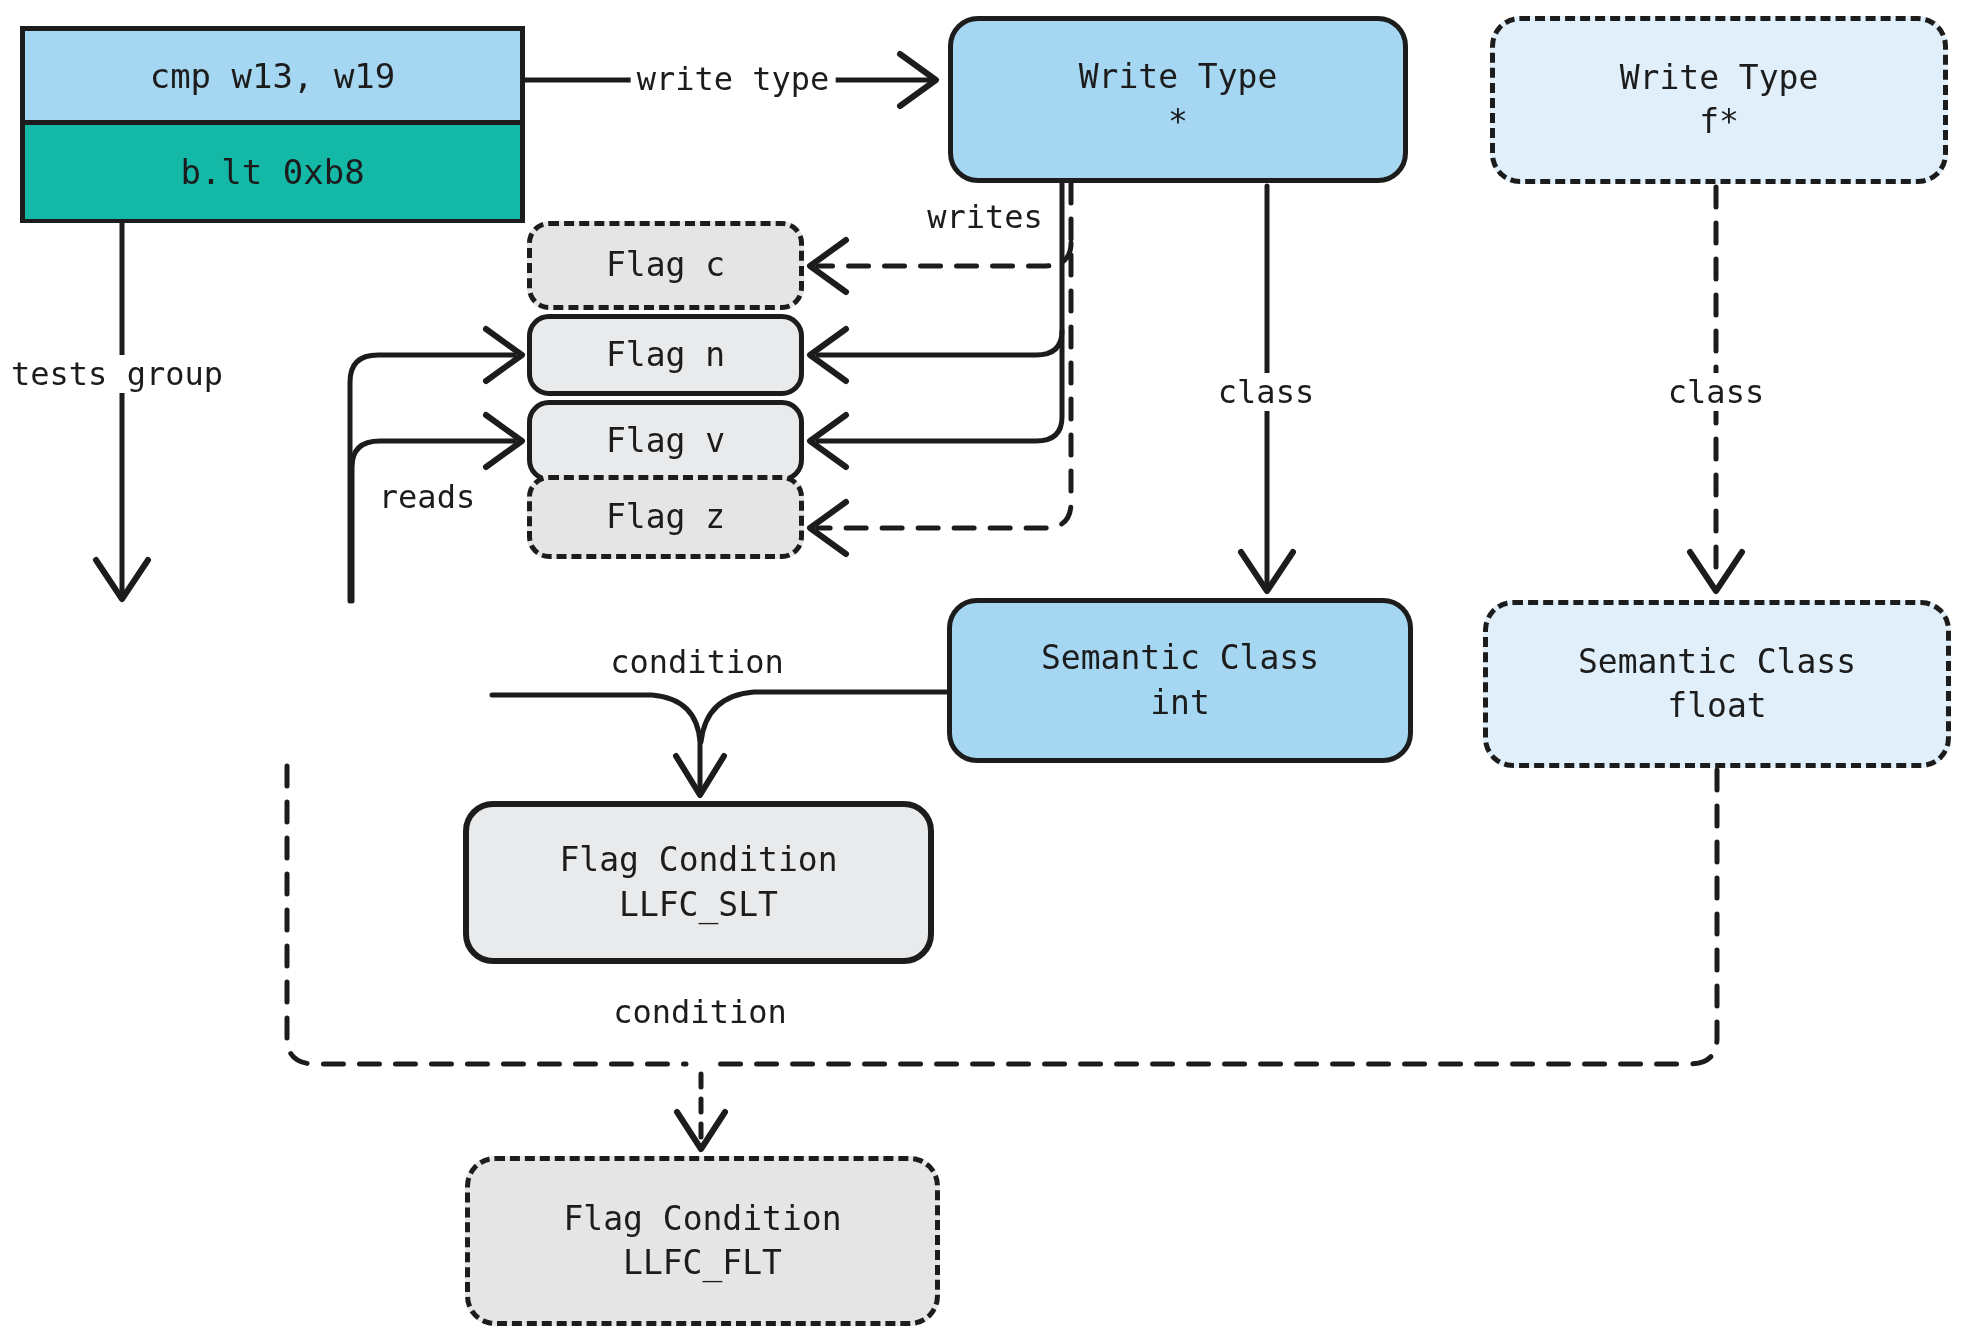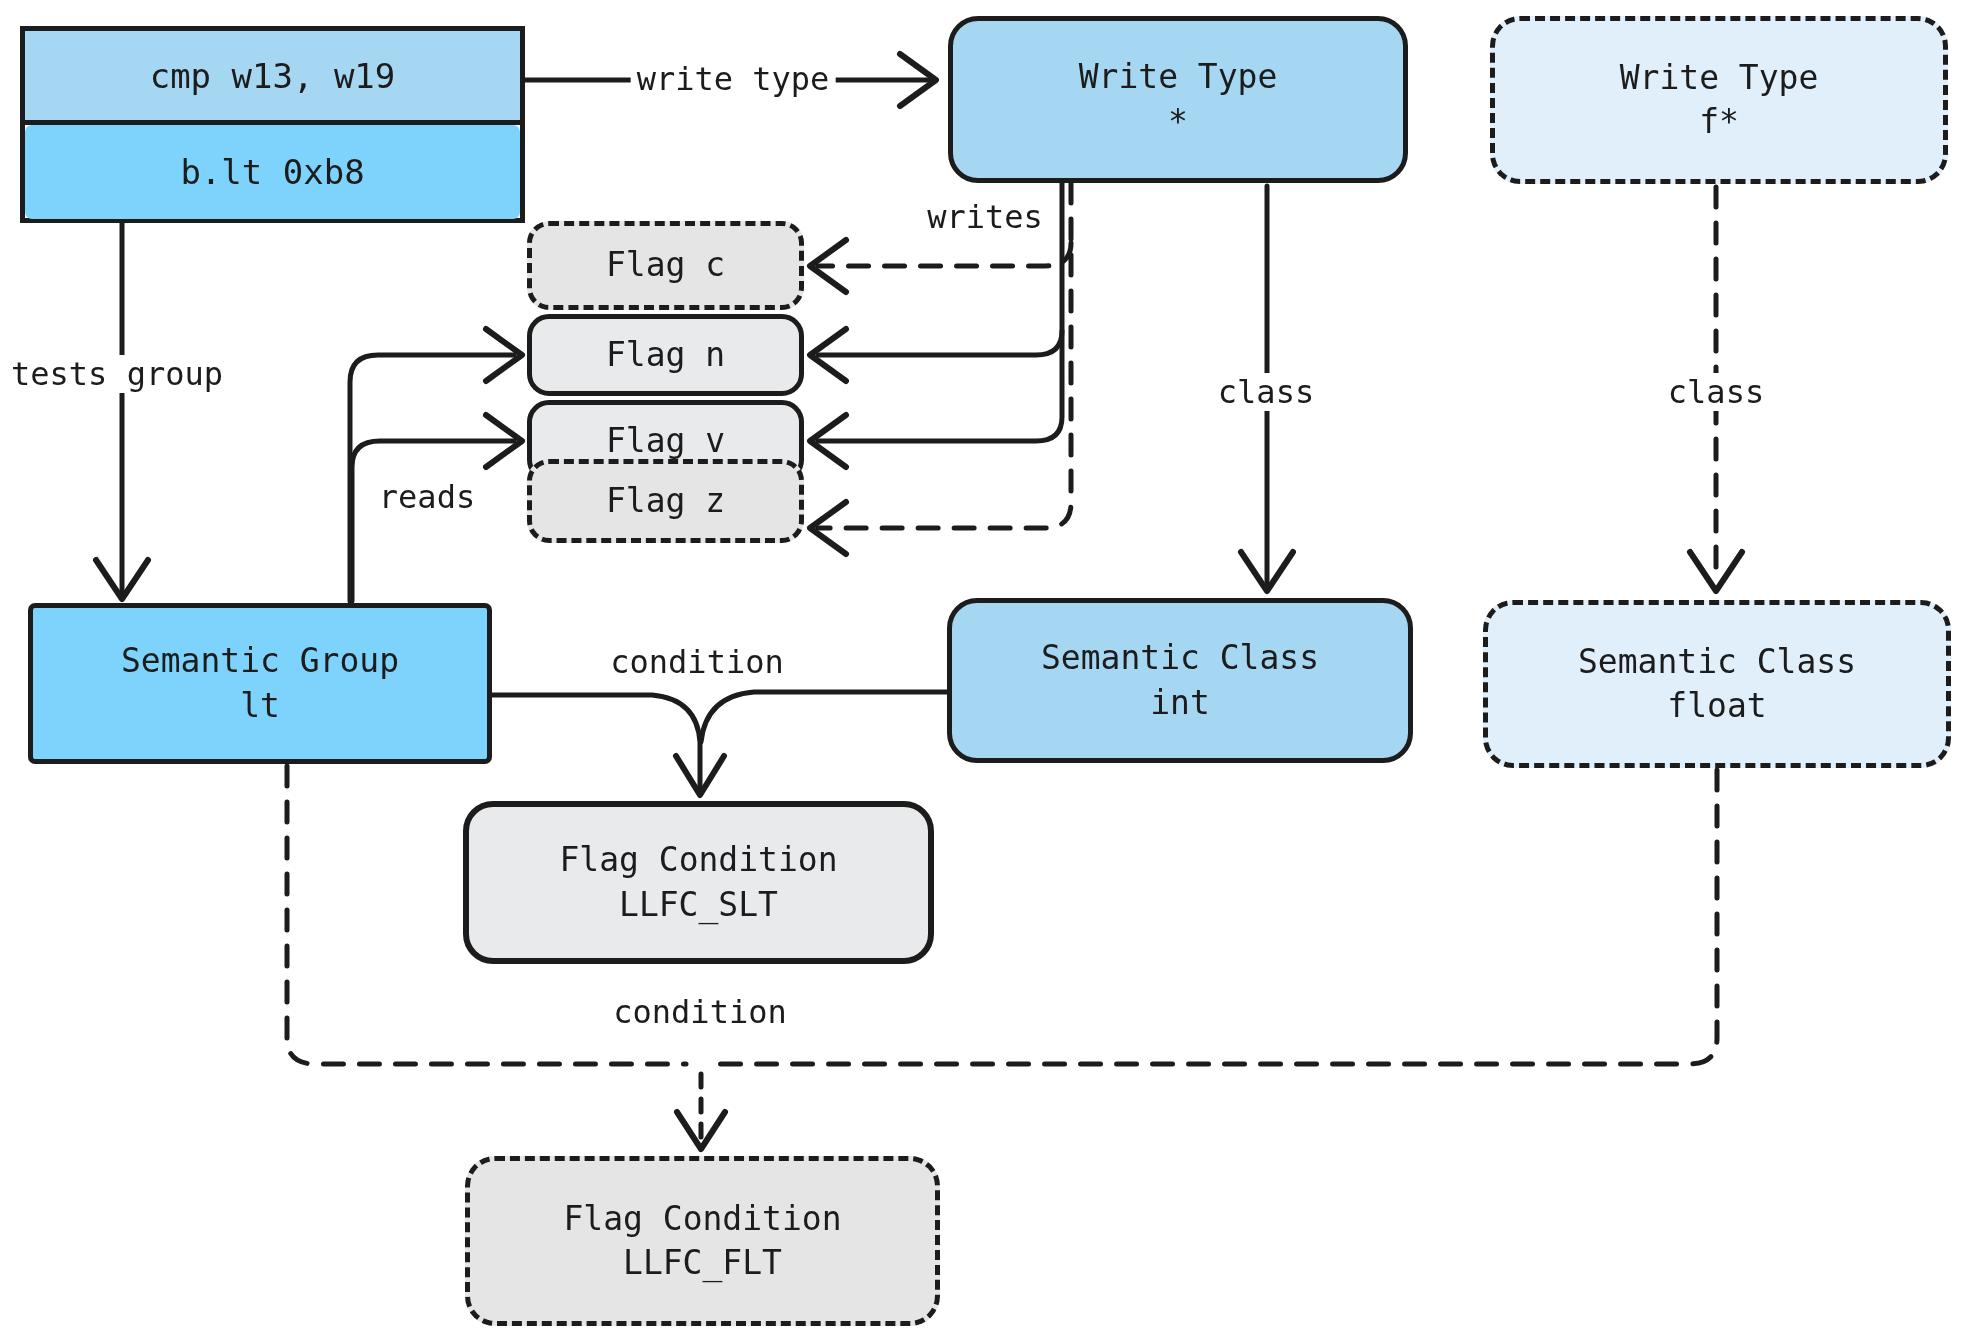--- a/index.html
+++ b/index.html
@@ -12,21 +12,21 @@
     display:flex; flex-direction:column; align-items:center; justify-content:center;
     text-align:center; font-size:33px; line-height:1.34; white-space:nowrap;
   }
   .solid  { border:5px solid #1c1c1c; }
   .dashed { border:5px dashed #1c1c1c; }
   .thick  { border-width:6px; }
   .r30 { border-radius:30px; }
   .r22 { border-radius:22px; }
   .fill-blue      { background:#a6d7f2; }
   .fill-lightblue { background:#e0effa; }
-  .fill-orange    { background:#7dd3fc;border-radius:7px; }
+  .fill-orange    { background:#14b8a6; }
   .fill-gray      { background:#e8eaec; }
   .fill-lightgray { background:#e5e5e5; }
   .instr { position:absolute; box-sizing:border-box; border:5px solid #1c1c1c; }
   .instr .half {
     box-sizing:border-box; height:94px; display:flex; align-items:center; justify-content:center;
     font-size:34px;
   }
   .instr .half.top { border-bottom:5px solid #1c1c1c; }
   .edges { position:absolute; left:0; top:0; pointer-events:none; }
   .edges path, .edges polyline { fill:none; stroke:#1c1c1c; stroke-width:5; stroke-linecap:round; stroke-linejoin:round; }
@@ -122,28 +122,24 @@
 
   <div class="node dashed r22 fill-lightgray" style="left:527px; top:221px; width:277px; height:89px;">
     <span>Flag c</span>
   </div>
   <div class="node solid r22 fill-gray" style="left:527px; top:314px; width:277px; height:82px;border-radius:22px;">
     <span>Flag n</span>
   </div>
   <div class="node solid r22 fill-gray" style="left:527px; top:400px; width:277px; height:82px;">
     <span>Flag v</span>
   </div>
-  <div class="node dashed r22 fill-lightgray" style="left:527px; top:459px; width:277px; height:84px;">
+  <div class="node dashed r22 fill-lightgray" style="left:527px; top:475px; width:277px; height:84px;">
     <span>Flag z</span>
   </div>
 
-  <div class="node solid r30 fill-orange" style="left:28px; top:603px; width:464px; height:161px;">
-    <span>Semantic Group</span>
-    <span>lt</span>
-  </div>
 
   <div class="node solid r30 fill-blue" style="left:947px; top:598px; width:466px; height:165px;">
     <span>Semantic Class</span>
     <span>int</span>
   </div>
 
   <div class="node dashed r30 fill-lightblue" style="left:1483px; top:600px; width:468px; height:168px;">
     <span>Semantic Class</span>
     <span>float</span>
   </div>

